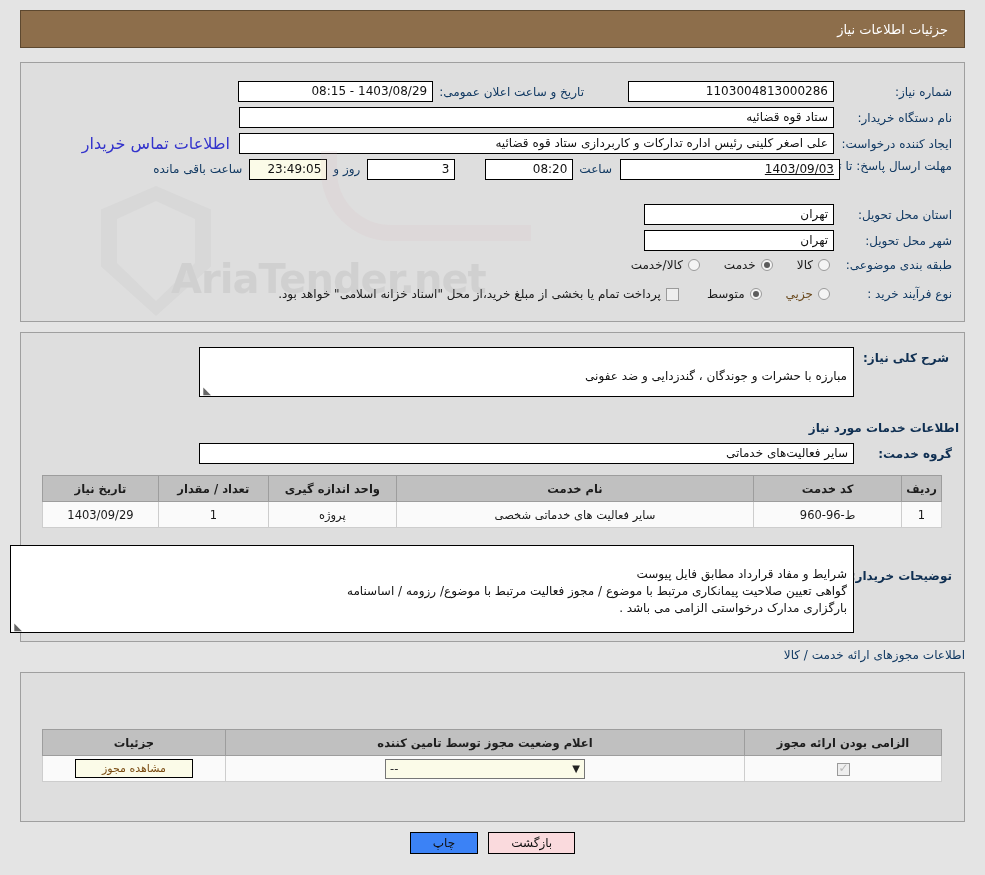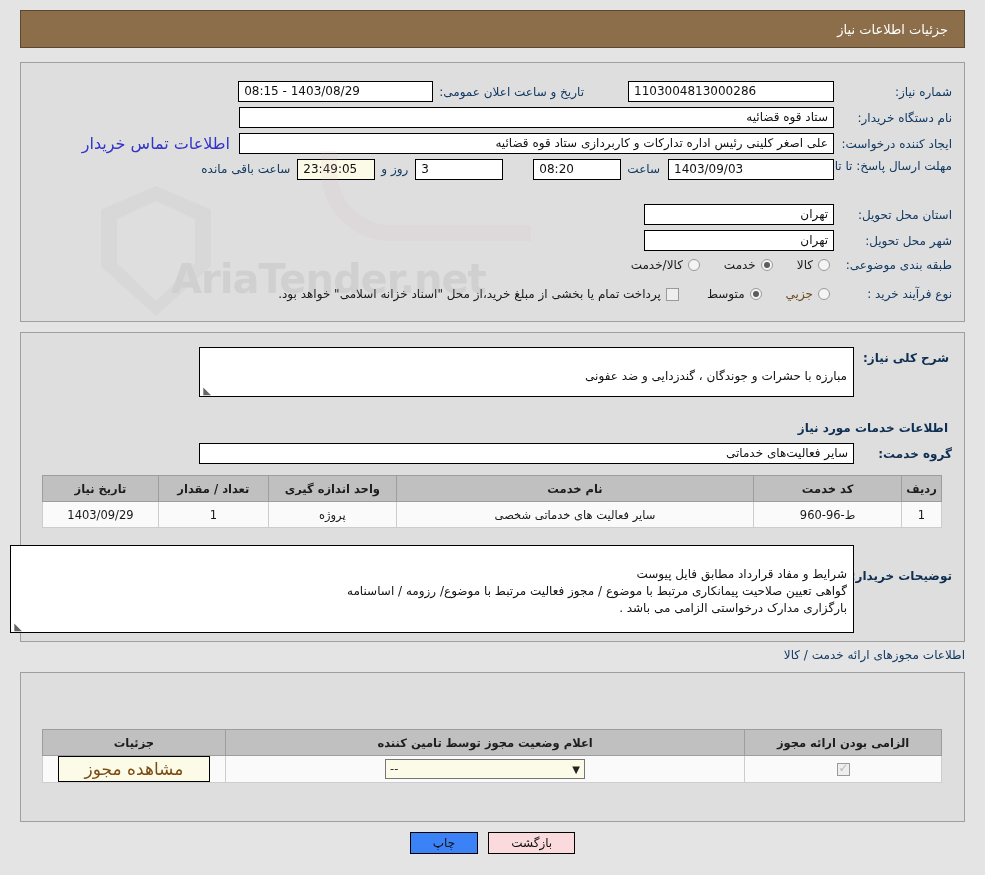--- a/index.html
+++ b/index.html
@@ -47,21 +47,21 @@
   .lbl.bold { font-weight: bold; color: #0f2f52; }
 
   .fld {
     background: #ffffff;
     border: 1px solid #000000;
     height: 21px;
     line-height: 19px;
     padding: 0 5px;
     font-size: 12px;
     color: #111;
-    text-align: left;
+    text-align: right;
     white-space: nowrap;
     overflow: hidden;
   }
   .fld.right { text-align: right; }
   .fld.cream { background: #fbfbe8; }
 
   a.link { color: #3333cc; text-decoration: none; font-size: 16px; white-space: nowrap; }
 
   
   .radio {
@@ -133,21 +133,21 @@
   
   .selbox {
     width: 200px; height: 20px; background: #fbfbe8;
     border: 1px solid #767676; font-size: 11.5px; color: #333;
     display: flex; align-items: center; justify-content: space-between;
     padding: 0 4px; margin: 0 auto;
   }
   .selbox .caret { font-size: 10px; color: #222; }
   .btn-cream {
     display: inline-block; background: #fbfbe8; border: 1px solid #000;
-    color: #7a4b12; font-size: 17px; padding: 2px 26px; white-space: nowrap;
+    color: #7a4b12; font-size: 11px; padding: 2px 26px; white-space: nowrap;
   }
 
   
   .footbar {
     position: absolute; left: 0; top: 832px; width: 985px;
     display: flex; justify-content: center; gap: 10px;
   }
   .btn {
     border: 1px solid #000; font-size: 12px; padding: 3px 22px;
     color: #111; white-space: nowrap;
@@ -209,21 +209,21 @@
     </div>
 
     <div class="row" style="right:12px; top:70px;">
       <span class="lbl" style="width:112px;">ایجاد کننده درخواست:</span>
       <span class="fld right" style="width:595px; margin-right:6px;">علی اصغر کلینی رئیس اداره تدارکات و کاربردازی ستاد قوه قضائیه</span>
       <a class="link" href="#" style="margin-right:9px;">اطلاعات تماس خریدار</a>
     </div>
 
     <div class="row" style="right:12px; top:96px; align-items:flex-start;">
       <span class="lbl" style="width:112px; display:block; line-height:15px;">مهلت ارسال پاسخ: تا تاریخ:</span>
-      <span class="fld" style="width:166px; margin-right:6px;">1403/09/03</span>
+      <span class="fld" style="width:220px; text-decoration:underline;">1403/09/03</span>
       <span class="lbl" style="margin-right:8px; padding-top:3px;">ساعت</span>
       <span class="fld" style="width:88px; margin-right:6px;">08:20</span>
       <span class="fld" style="width:88px; margin-right:30px;">3</span>
       <span class="lbl" style="margin-right:7px; padding-top:3px;">روز و</span>
       <span class="fld cream" style="width:78px; margin-right:6px;">23:49:05</span>
       <span class="lbl" style="margin-right:7px; padding-top:3px;">ساعت باقی مانده</span>
     </div>
 
     <div class="row" style="right:12px; top:141px;">
       <span class="lbl" style="width:112px;">استان محل تحویل:</span>
@@ -278,21 +278,21 @@
   <div class="panel panel-mid">
 
     <div class="row" style="right:12px; top:14px; align-items:flex-start;">
       <span class="lbl bold" style="width:92px; padding-top:4px;text-align:center;">شرح کلی نیاز:</span>
       <span class="ta" style="width:655px; height:50px; margin-right:6px;">
         <span>مبارزه با حشرات و جوندگان ، گندزدایی و ضد عفونی</span>
         <span class="grip">◣</span>
       </span>
     </div>
 
-    <div class="subhead" style="right:16px; top:88px; font-weight:bold; color:#0f2f52;">اطلاعات خدمات مورد نیاز</div>
+    <div class="subhead" style="right:5px; top:88px; font-weight:bold; color:#0f2f52;">اطلاعات خدمات مورد نیاز</div>
 
     <div class="row" style="right:12px; top:110px;">
       <span class="lbl bold" style="width:92px;">گروه خدمت:</span>
       <span class="fld right" style="width:655px; margin-right:6px;">سایر فعالیت‌های خدماتی</span>
     </div>
 
     <table class="grid" style="right:22px; top:142px; width:900px;">
       <thead>
         <tr>
           <th style="width:40px;">ردیف</th>

